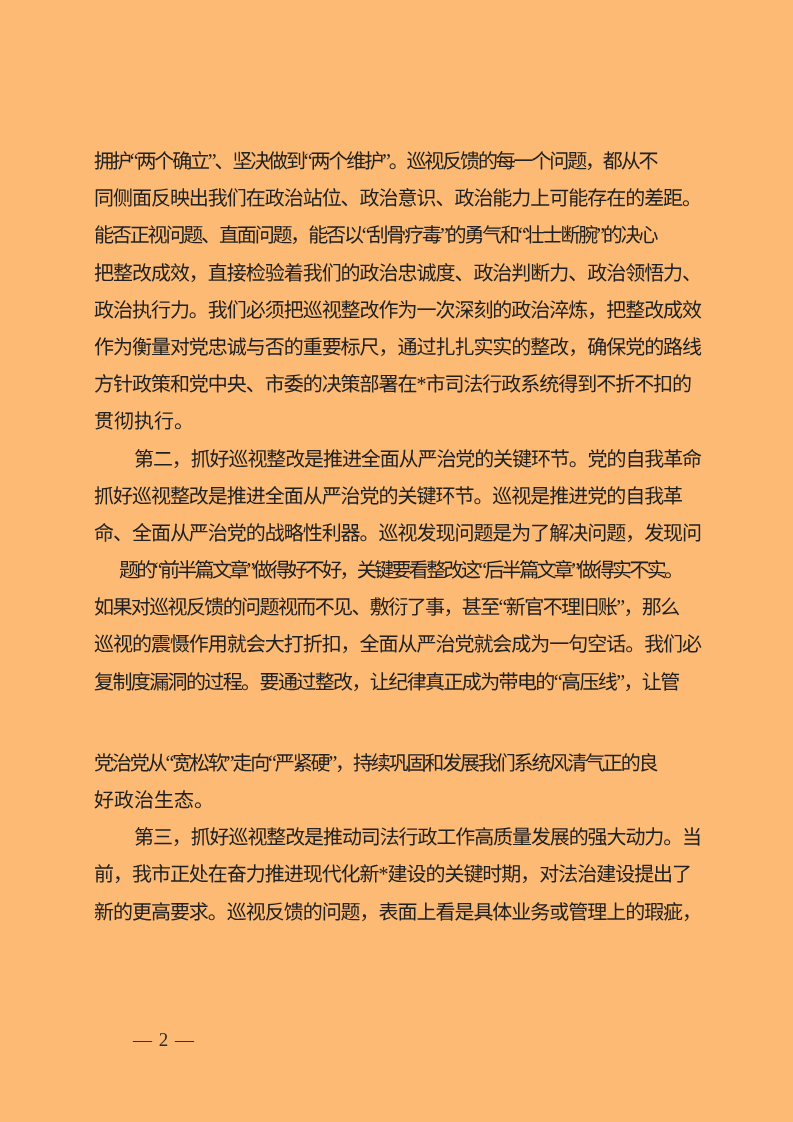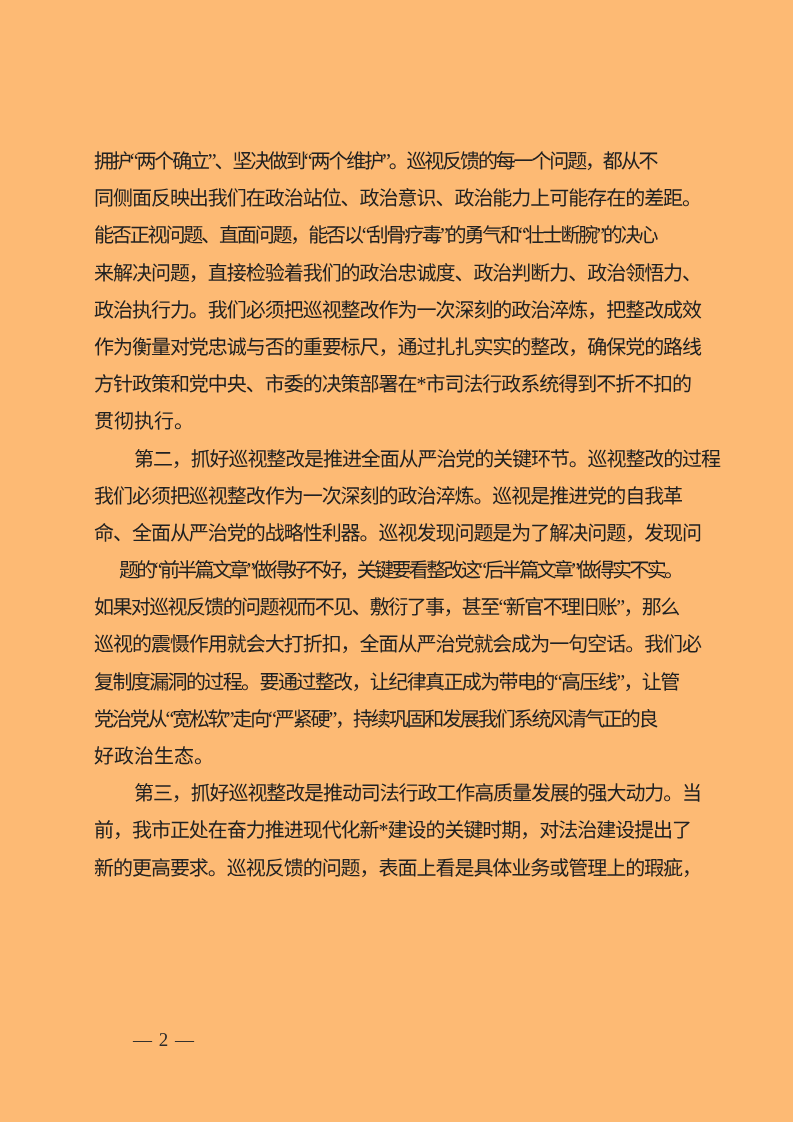--- a/index.html
+++ b/index.html
@@ -42,33 +42,33 @@
   }
 </style>
 </head>
 <body>
 
 <div class="page">
   <main class="body-text">
       <div class="line" style="letter-spacing: -2.15px;">拥护“两个确立”、坚决做到“两个维护”。巡视反馈的每一个问题，都从不</div>
       <div class="line" style="letter-spacing: -1.03px;">同侧面反映出我们在政治站位、政治意识、政治能力上可能存在的差距。</div>
       <div class="line" style="letter-spacing: -2.15px;">能否正视问题、直面问题，能否以“刮骨疗毒”的勇气和“壮士断腕”的决心</div>
-      <div class="line" style="letter-spacing: -1.03px;">来解决问题，直接检验着我们的政治忠诚度、政治判断力、政治领悟力、</div>
+      <div class="line" style="letter-spacing: -1.03px;">把整改成效，直接检验着我们的政治忠诚度、政治判断力、政治领悟力、</div>
       <div class="line" style="letter-spacing: -1.03px;">政治执行力。我们必须把巡视整改作为一次深刻的政治淬炼，把整改成效</div>
       <div class="line" style="letter-spacing: -1.03px;">作为衡量对党忠诚与否的重要标尺，通过扎扎实实的整改，确保党的路线</div>
       <div class="line" style="letter-spacing: -1.03px;">方针政策和党中央、市委的决策部署在*市司法行政系统得到不折不扣的</div>
       <div class="line">贯彻执行。</div>
-      <div class="line indent" style="letter-spacing: -1.1px;">第二，抓好巡视整改是推进全面从严治党的关键环节。巡视整改的过程</div>
-      <div class="line" style="letter-spacing: -1.03px;">我们必须把巡视整改作为一次深刻的政治淬炼。巡视是推进党的自我革</div>
+      <div class="line indent" style="letter-spacing: -1.1px;">第二，抓好巡视整改是推进全面从严治党的关键环节。党的自我革命</div>
+      <div class="line" style="letter-spacing: -1.03px;">抓好巡视整改是推进全面从严治党的关键环节。巡视是推进党的自我革</div>
       <div class="line" style="letter-spacing: -1.03px;">命、全面从严治党的战略性利器。巡视发现问题是为了解决问题，发现问</div>
       <div class="line" style="letter-spacing: -2.66px; margin-left: 25px;">题的“前半篇文章”做得好不好，关键要看整改这“后半篇文章”做得实不实。</div>
       <div class="line" style="letter-spacing: -1.61px;">如果对巡视反馈的问题视而不见、敷衍了事，甚至“新官不理旧账”，那么</div>
       <div class="line" style="letter-spacing: -1.03px; text-align: center;">巡视的震慑作用就会大打折扣，全面从严治党就会成为一句空话。我们必</div>
       <div class="line" style="letter-spacing: -1.61px;">复制度漏洞的过程。要通过整改，让纪律真正成为带电的“高压线”，让管</div>
-      <div class="line" style="letter-spacing: -2.15px;">党治党从“宽松软”走向“严紧硬”，持续巩固和发展我们系统风清气正的良</div>
+      <div class="line" style="letter-spacing: -2.15px; margin-top: 44px;">党治党从“宽松软”走向“严紧硬”，持续巩固和发展我们系统风清气正的良</div>
       <div class="line">好政治生态。</div>
       <div class="line indent" style="letter-spacing: -1.1px;">第三，抓好巡视整改是推动司法行政工作高质量发展的强大动力。当</div>
       <div class="line" style="letter-spacing: -1.03px;">前，我市正处在奋力推进现代化新*建设的关键时期，对法治建设提出了</div>
       <div class="line" style="letter-spacing: -1.03px;">新的更高要求。巡视反馈的问题，表面上看是具体业务或管理上的瑕疵，</div>
     </main>
   <footer class="page-footer">
     <span>— 2 —</span>
   </footer>
 </div>
 

